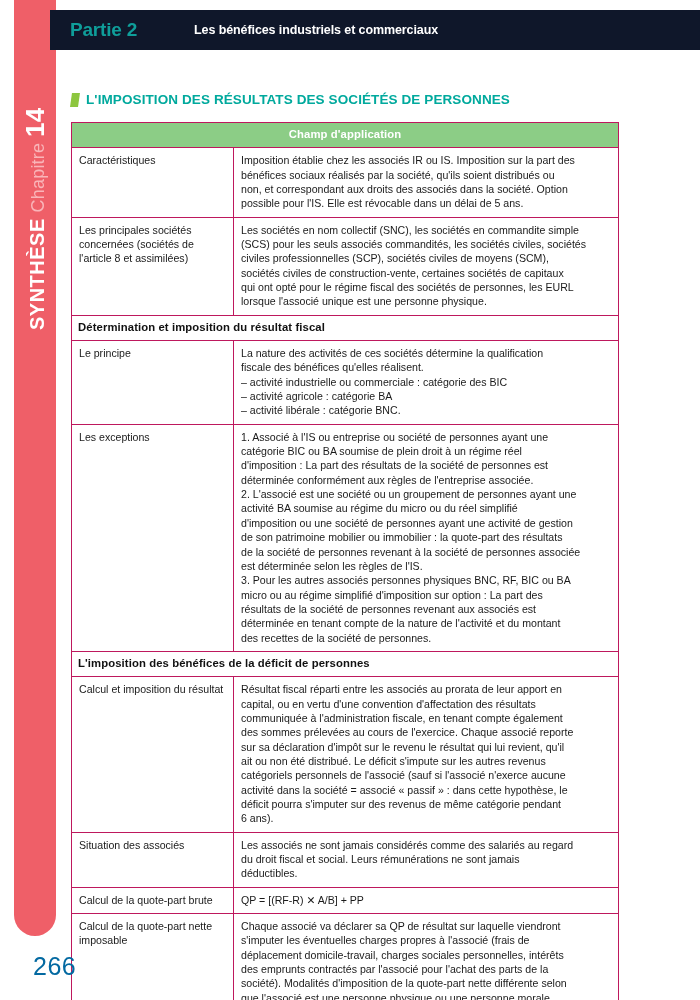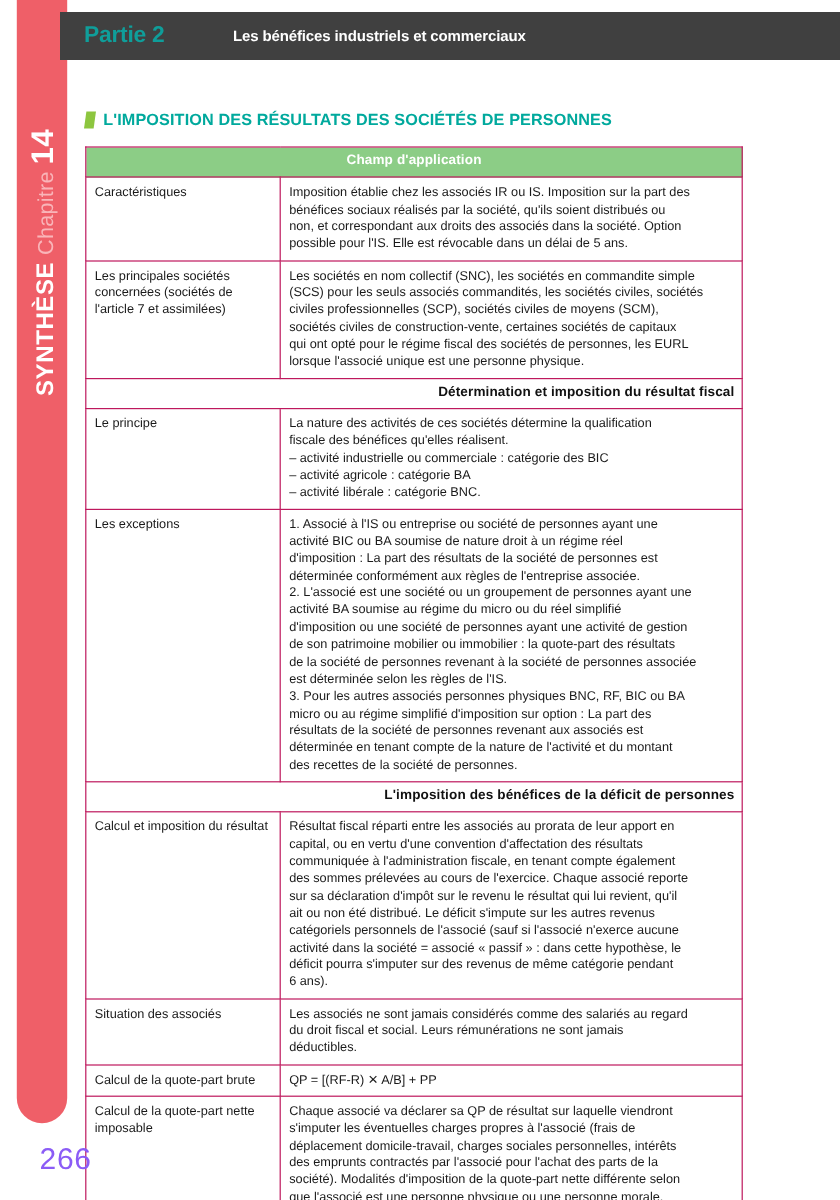--- a/index.html
+++ b/index.html
@@ -54,21 +54,21 @@
     color: #ffffff;
   }
 
   
   .header-band {
     position: absolute;
     left: 50px;
     top: 10px;
     right: 0;
     height: 40px;
-    background: #404040;
+    background: #0f172a;
     display: flex;
     align-items: center;
     padding-left: 20px;
     box-sizing: border-box;
   }
   .header-partie {
     color: #0f9e9a;
     font-weight: bold;
     font-size: 19px;
     letter-spacing: -0.2px;
@@ -131,33 +131,33 @@
     font-weight: bold;
     text-align: center;
     font-size: 11.3px;
     padding: 4px 6px 5px 6px;
     letter-spacing: 0.1px;
   }
   .subhead-row td {
     background: #ffffff;
     color: #111111;
     font-weight: bold;
-    text-align: right;
+    text-align: left;
     font-size: 11.3px;
     padding: 4px 6px 5px 6px;
     letter-spacing: 0.1px;
   }
   .cell-lines > span { display: block; }
 
   
   .page-num {
     position: absolute;
     left: 33px;
     top: 952px;
-    color: #8b5cf6;
+    color: #0369a1;
     font-size: 25px;
     letter-spacing: 0.5px;
   }
 </style>
 </head>
 <body>
 
 <div class="side-tab">
   <div class="side-tab-text">
     <span class="s-synth">SYNTHÈSE</span>
@@ -188,21 +188,21 @@
       <tr>
         <td>Caractéristiques</td>
         <td class="cell-lines">
           <span>Imposition établie chez les associés IR ou IS. Imposition sur la part des</span>
           <span>bénéfices sociaux réalisés par la société, qu'ils soient distribués ou</span>
           <span>non, et correspondant aux droits des associés dans la société. Option</span>
           <span>possible pour l'IS. Elle est révocable dans un délai de 5 ans.</span>
         </td>
       </tr>
       <tr>
-        <td>Les principales sociétés concernées (sociétés de l'article 7 et assimilées)</td>
+        <td>Les principales sociétés concernées (sociétés de l'article 8 et assimilées)</td>
         <td class="cell-lines">
           <span>Les sociétés en nom collectif (SNC), les sociétés en commandite simple</span>
           <span>(SCS) pour les seuls associés commandités, les sociétés civiles, sociétés</span>
           <span>civiles professionnelles (SCP), sociétés civiles de moyens (SCM),</span>
           <span>sociétés civiles de construction-vente, certaines sociétés de capitaux</span>
           <span>qui ont opté pour le régime fiscal des sociétés de personnes, les EURL</span>
           <span>lorsque l'associé unique est une personne physique.</span>
         </td>
       </tr>
       <tr class="subhead-row">
@@ -215,21 +215,21 @@
           <span>fiscale des bénéfices qu'elles réalisent.</span>
           <span>– activité industrielle ou commerciale : catégorie des BIC</span>
           <span>– activité agricole : catégorie BA</span>
           <span>– activité libérale : catégorie BNC.</span>
         </td>
       </tr>
       <tr>
         <td>Les exceptions</td>
         <td class="cell-lines">
           <span>1. Associé à l'IS ou entreprise ou société de personnes ayant une</span>
-          <span>activité BIC ou BA soumise de nature droit à un régime réel</span>
+          <span>catégorie BIC ou BA soumise de plein droit à un régime réel</span>
           <span>d'imposition : La part des résultats de la société de personnes est</span>
           <span>déterminée conformément aux règles de l'entreprise associée.</span>
           <span>2. L'associé est une société ou un groupement de personnes ayant une</span>
           <span>activité BA soumise au régime du micro ou du réel simplifié</span>
           <span>d'imposition ou une société de personnes ayant une activité de gestion</span>
           <span>de son patrimoine mobilier ou immobilier : la quote-part des résultats</span>
           <span>de la société de personnes revenant à la société de personnes associée</span>
           <span>est déterminée selon les règles de l'IS.</span>
           <span>3. Pour les autres associés personnes physiques BNC, RF, BIC ou BA</span>
           <span>micro ou au régime simplifié d'imposition sur option : La part des</span>

